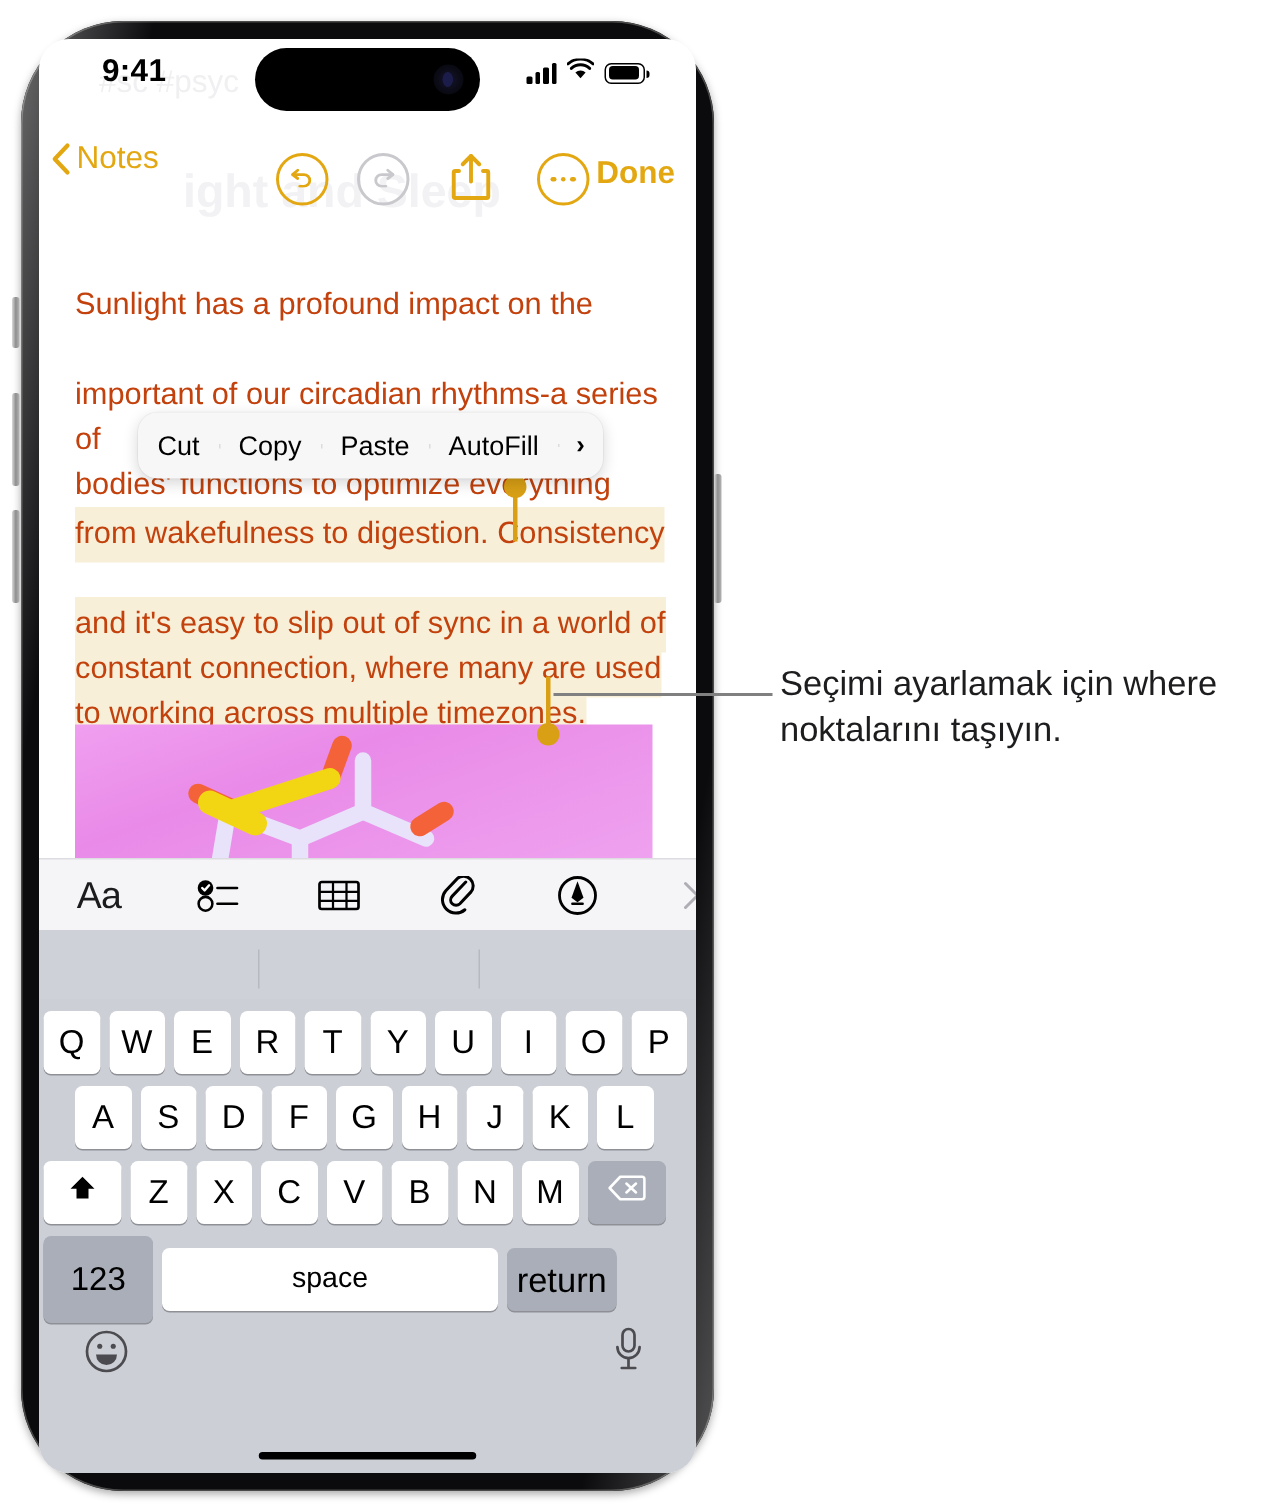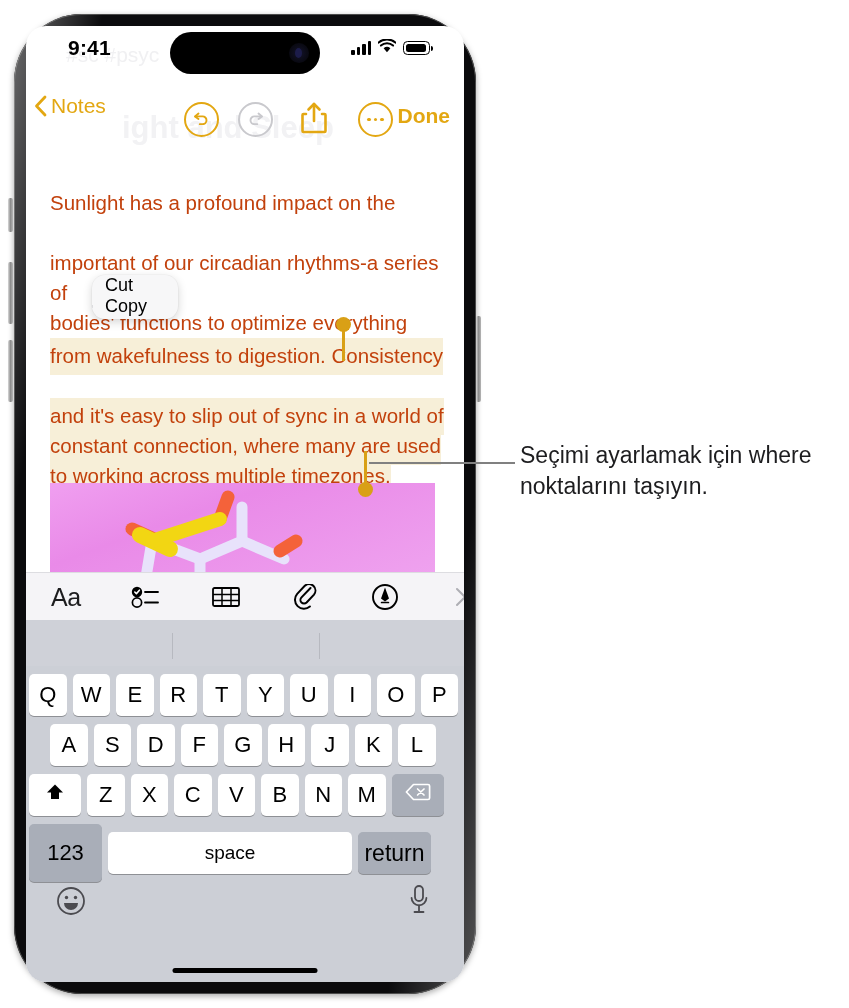--- a/index.html
+++ b/index.html
@@ -263,25 +263,24 @@
   #note-image svg { position: absolute; left: 42px; top: 6px; }
 
   
   #context-menu {
     position: absolute;
     left: 66px; top: 249px;
     height: 44px;
     background: #F7F7F8;
     border-radius: 13px;
     display: flex;
-    align-items: flex-start;
+    align-items: center;
     box-shadow: 0 3px 10px rgba(0,0,0,.17), 0 0 0 .5px rgba(0,0,0,.05);
     z-index: 8;
     overflow: hidden;
-    flex-direction: column;
   }
   .ctx-item {
     display: flex;
     align-items: center;
     justify-content: center;
     padding: 0 13px;
     font-size: 18px;
     color: #000;
     cursor: pointer;
     position: relative;
@@ -362,21 +361,21 @@
   #row1 { left: 3px; top: 54px; gap: 6px; }
   #row1 .key { width: 37.5px; height: 42px; }
   #row2 { left: 24px; top: 104px; gap: 6px; }
   #row2 .key { width: 37.5px; height: 42px; }
   #row3 { left: 3px; top: 154px; gap: 6px; }
   #row3 .key { width: 37.5px; height: 42px; }
   #key-shift { width: 52px !important; }
   #key-backspace { width: 52px !important; }
   #row4 { left: 3px; top: 204px; gap: 6px; }
   #key-123 { width: 73px; height: 58px; }
-  #key-space { width: 244px; height: 42px; font-size: 19px; }
+  #key-space { width: 224px; height: 42px; font-size: 19px; }
   #key-return { width: 73px; height: 42px; font-size: 23px; }
 
   #kb-bottom {
     position: absolute;
     left: 0; top: 256px;
     width: 438px; height: 62px;
   }
   #emoji-key {
     position: absolute;
     left: 30px; top: 10px;

